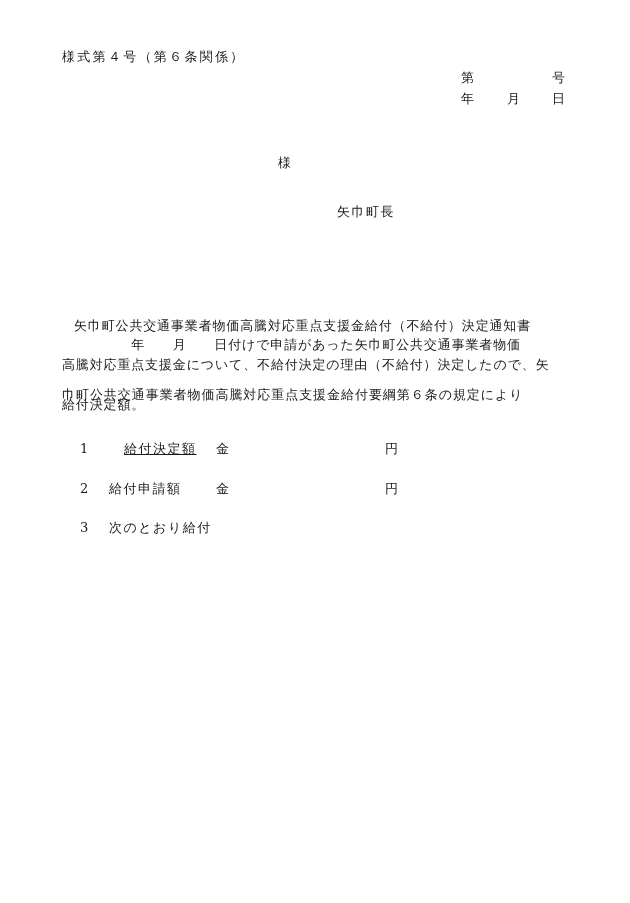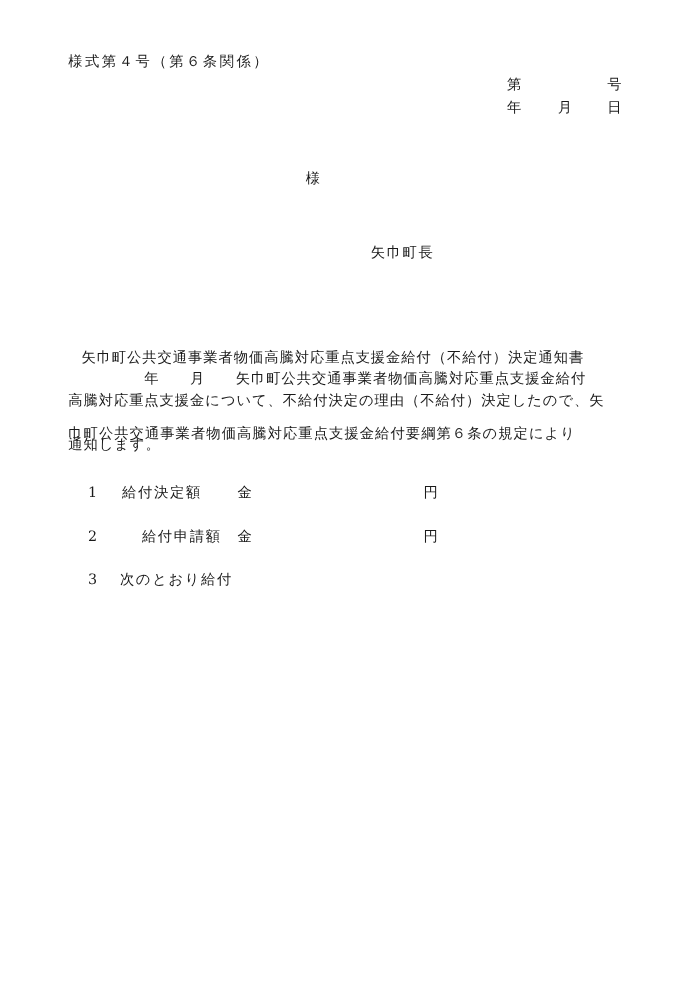--- a/index.html
+++ b/index.html
@@ -15,41 +15,41 @@
   <div class="t" style="left:62px; top:49px;">様式第４号（第６条関係）</div>
 
   <div class="t" style="left:461px; top:70px;">第</div>
   <div class="t" style="left:552px; top:70px;">号</div>
   <div class="t" style="left:461px; top:91px;">年</div>
   <div class="t" style="left:507px; top:91px;">月</div>
   <div class="t" style="left:552px; top:91px;">日</div>
 
   <div class="t" style="left:278px; top:155px;">様</div>
 
-  <div class="t" style="left:337px; top:223px; letter-spacing:1.5px;">矢巾町長</div>
+  <div class="t" style="left:337px; top:204px; letter-spacing:1.5px;">矢巾町長</div>
 
   <div class="t" style="left:74px; top:318px; letter-spacing:0.85px;">矢巾町公共交通事業者物価高騰対応重点支援金給付（不給付）決定通知書</div>
 
   <div>
-    <div class="body-line" style="top:337px; letter-spacing:0.85px;">　　　　　年　　月　　矢巾町公共交通事業者物価高騰対応重点支援金給付</div>
+    <div class="body-line" style="top:337px; letter-spacing:0.85px;">　　　　　年　　月　　日付けで申請があった矢巾町公共交通事業者物価</div>
     <div class="body-line" style="top:357px; letter-spacing:0.85px;">高騰対応重点支援金について、不給付決定の理由（不給付）決定したので、矢</div>
     <div class="body-line" style="top:387px; letter-spacing:0.95px;">巾町公共交通事業者物価高騰対応重点支援金給付要綱第６条の規定により</div>
-    <div class="body-line" style="top:397px; letter-spacing:0.85px;">通知します。</div>
+    <div class="body-line" style="top:397px; letter-spacing:0.85px;">給付決定額。</div>
   </div>
 
   <div>
     <div class="t" style="left:80px; top:441px;">1</div>
-    <div class="t" style="left:111px; top:441px; letter-spacing:1.5px;">給付決定額</div>
+    <div class="t" style="left:124px; top:441px; letter-spacing:1.5px;text-decoration:underline;">給付決定額</div>
     <div class="t" style="left:216px; top:441px;">金</div>
     <div class="t" style="left:385px; top:441px;">円</div>
   </div>
 
   <div>
     <div class="t" style="left:80px; top:481px;">2</div>
-    <div class="t" style="left:109px; top:481px; letter-spacing:1.5px;margin-left:20px;">給付申請額</div>
+    <div class="t" style="left:109px; top:481px; letter-spacing:1.5px;">給付申請額</div>
     <div class="t" style="left:216px; top:481px;">金</div>
     <div class="t" style="left:385px; top:481px;">円</div>
   </div>
 
   <div>
     <div class="t" style="left:80px; top:520px;">3</div>
     <div class="t" style="left:109px; top:520px; letter-spacing:1.5px;">次のとおり給付</div>
   </div>
 </div>
 

